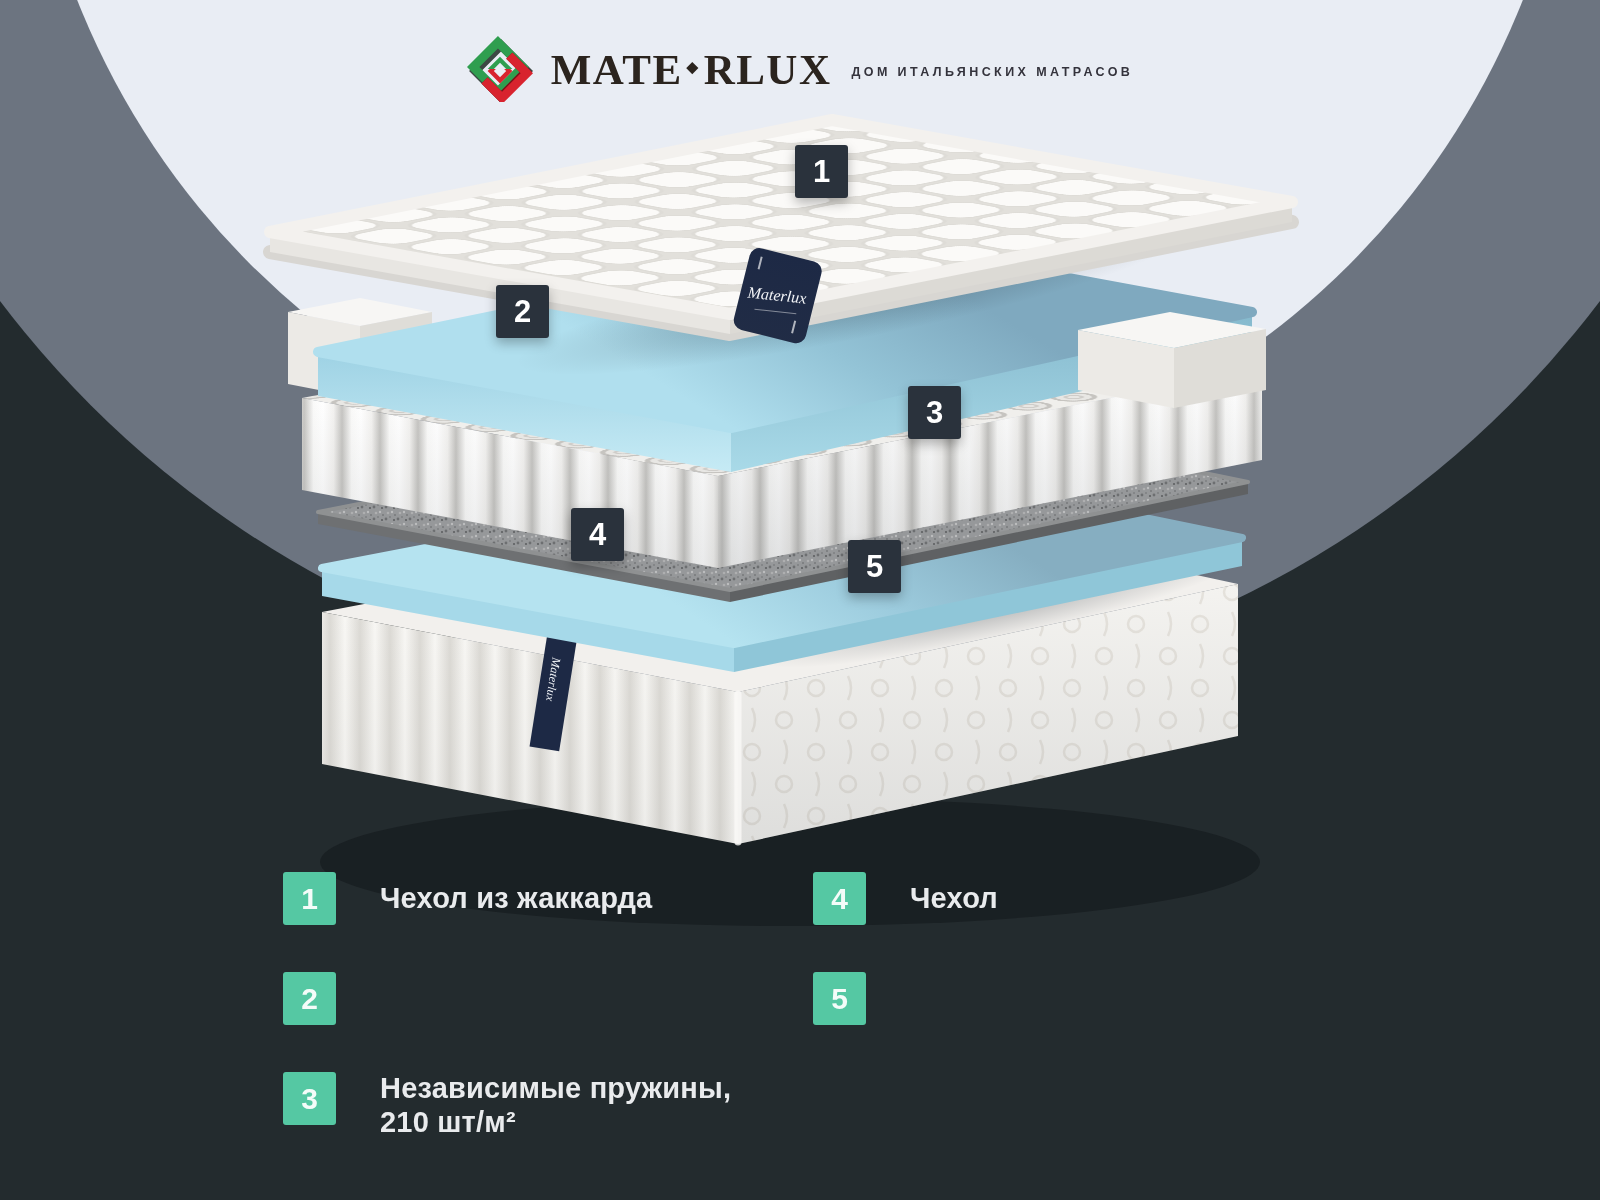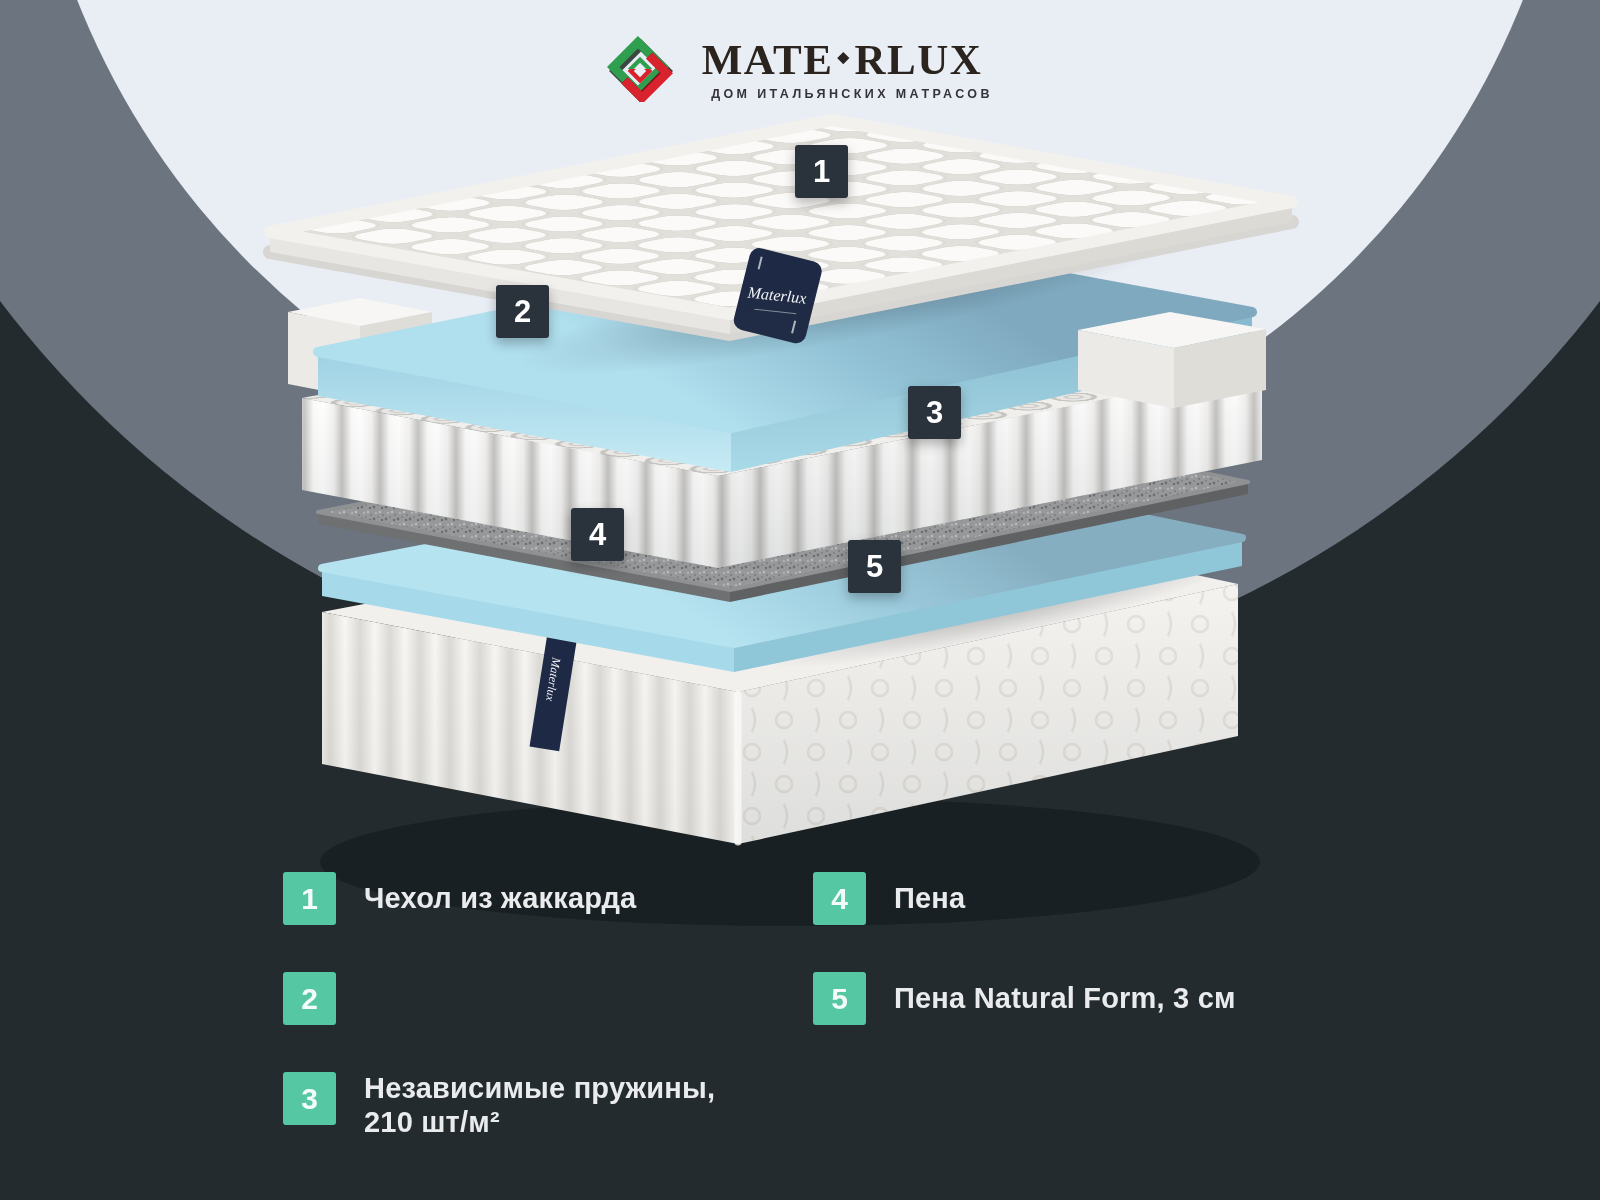--- a/index.html
+++ b/index.html
@@ -4,39 +4,39 @@
 <style>
   html,body{margin:0;padding:0;background:#232b2e;}
   .stage{position:relative;width:1600px;height:1200px;overflow:hidden;background:#232b2e;font-family:"Liberation Sans",sans-serif;}
   .circle{position:absolute;border-radius:50%;}
   .circle-gray{left:-203px;top:-1307px;width:2006px;height:2006px;background:#6c7480;}
   .circle-light{left:23px;top:-1062px;width:1554px;height:1554px;background:#e9edf4;}
 
   
   .header{position:absolute;left:0;right:0;top:36px;display:flex;justify-content:center;align-items:center;gap:18px;z-index:5;}
   .logo-icon{width:66px;height:66px;flex:0 0 auto;}
-  .brand-block{display:flex;flex-direction:column;align-items:center;}
+  .brand-block{display:flex;flex-direction:row;align-items:center;}
   .brand-line{font-family:"Liberation Serif",serif;font-weight:700;font-size:43px;line-height:1;color:#2b241e;letter-spacing:1.5px;display:flex;align-items:center;}
   .brand-diamond{font-size:15px;margin:0 4px;transform:translateY(-2px);color:#2b241e;}
   .tagline{margin-top:6px;font-size:12.5px;font-weight:700;letter-spacing:3.4px;color:#34333c;margin-left:20px;}
 
   .mattress{position:absolute;left:0;top:0;width:1600px;height:1200px;z-index:2;}
 
   
   .marker{position:absolute;width:53px;height:53px;background:#2a323c;color:#fff;
     display:flex;align-items:center;justify-content:center;font-size:31px;font-weight:700;
     border-radius:3px;z-index:4;box-shadow:0 5px 12px rgba(0,0,0,.28);}
 
   
   .legend-item{position:absolute;display:flex;gap:28px;align-items:center;z-index:4;}
   .legend-item.two-line{align-items:flex-start;}
   .legend-num{width:53px;height:53px;flex:0 0 auto;background:#55c8a3;color:#f4fcf9;
     display:flex;align-items:center;justify-content:center;font-size:30px;font-weight:700;border-radius:3px;}
   .legend-label{color:#e9ebed;font-size:29px;font-weight:700;line-height:1.17;letter-spacing:.2px;}
-  .legend-label span{display:block;}
+  .legend-label span{display:block;margin-left:16px;}
   .legend-label span:empty{display:none;}
 </style>
 </head>
 <body>
 
 <div class="stage">
 
   <div class="circle circle-gray"></div>
   <div class="circle circle-light"></div>
 
@@ -241,25 +241,21 @@
   <div class="legend-item two-line" style="left:283px;top:1072px;">
     <div class="legend-num">3</div>
     <div class="legend-label">
       <span>Независимые пружины,</span>
       <span>210 шт/м²</span>
     </div>
   </div>
   <div class="legend-item" style="left:813px;top:872px;">
     <div class="legend-num">4</div>
     <div class="legend-label">
-      <span>Пена</span>
+      <span>Чехол</span>
 
     </div>
   </div>
   <div class="legend-item" style="left:813px;top:972px;">
     <div class="legend-num">5</div>
-    <div class="legend-label">
-      <span>Пена Natural Form, 3 см</span>
-
-    </div>
   </div>
 
 </div>
 
 </body></html>

